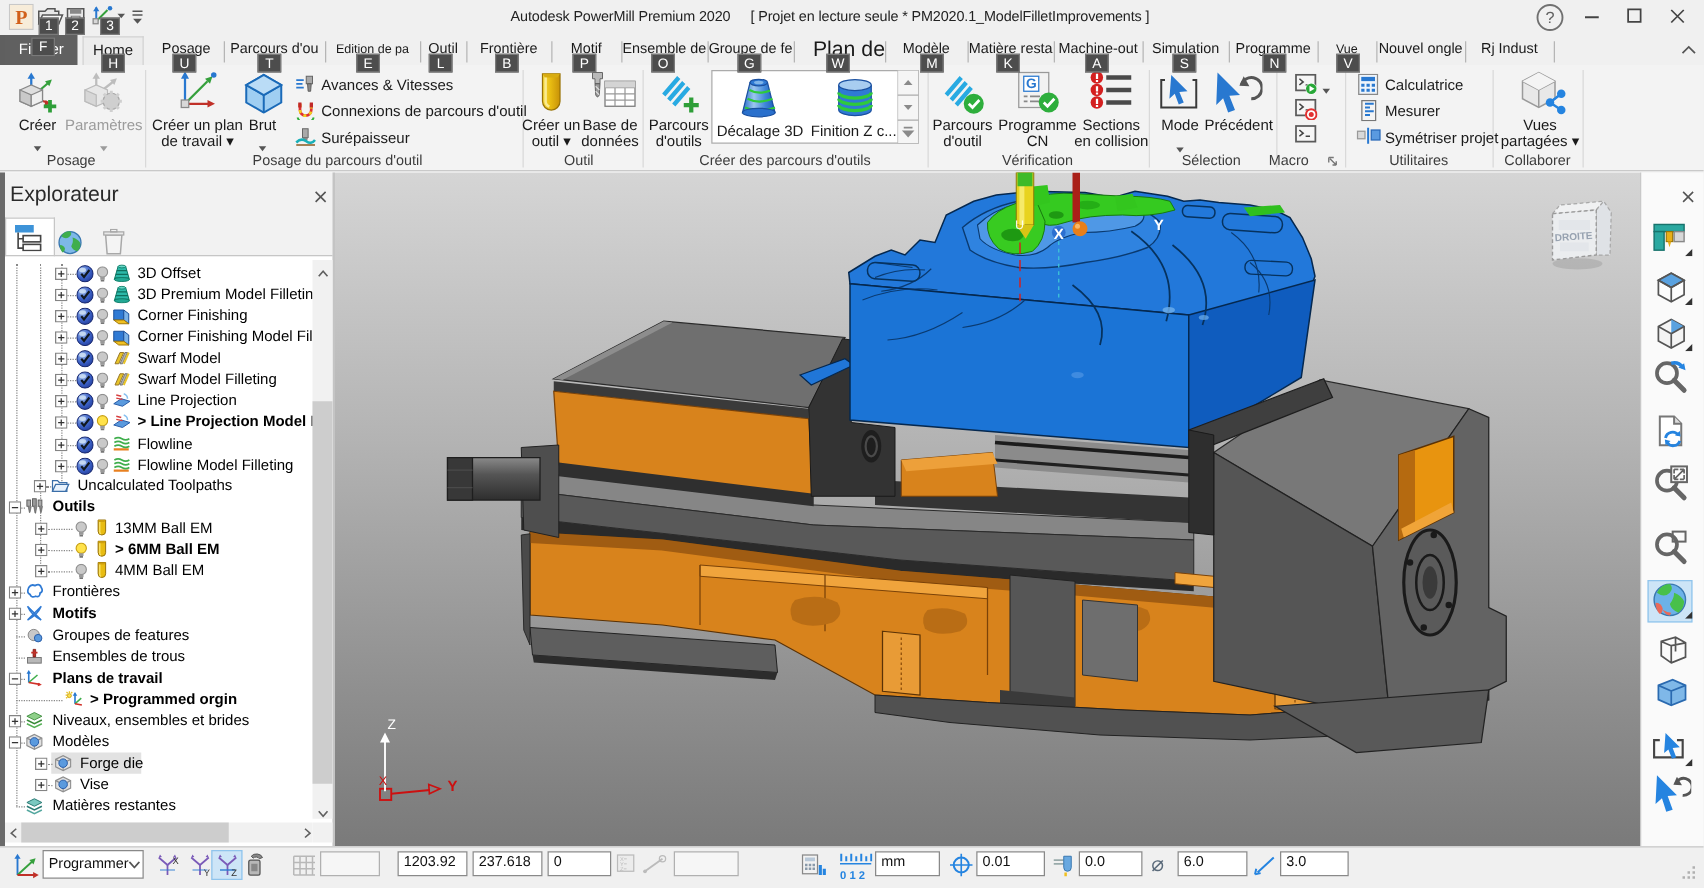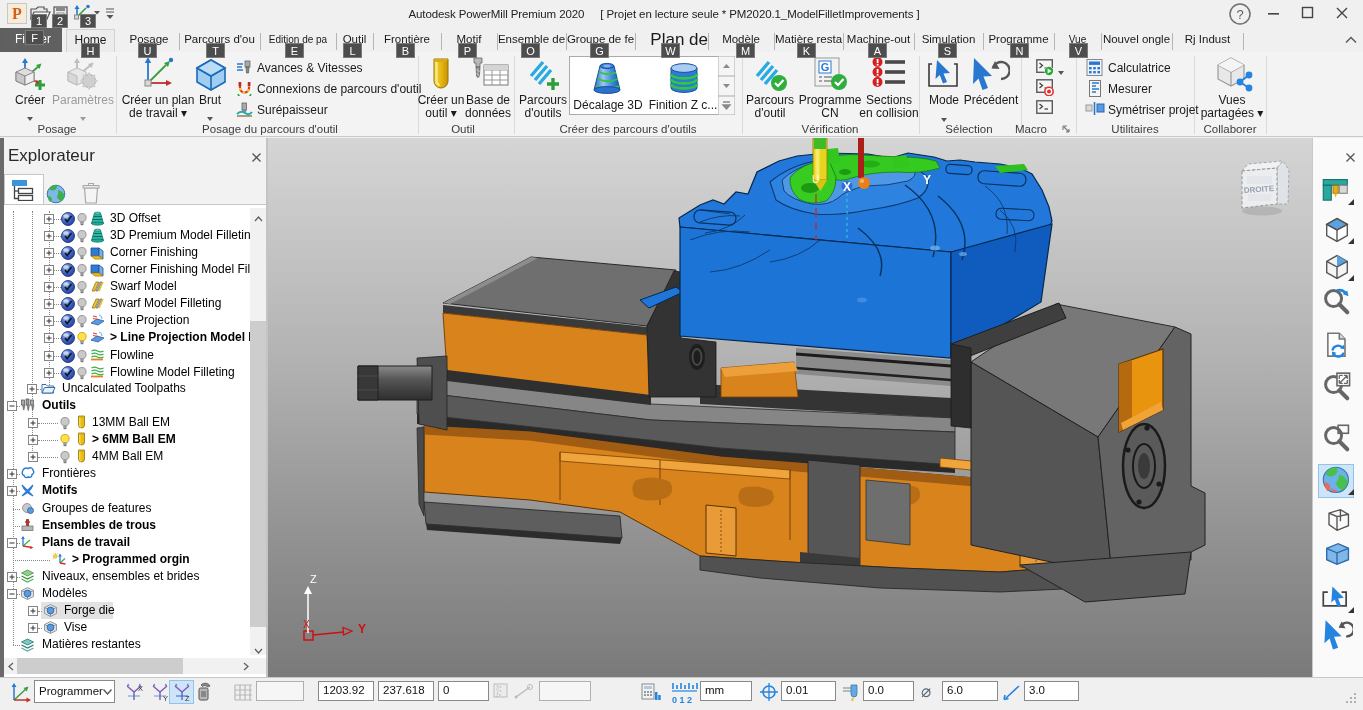--- a/index.html
+++ b/index.html
@@ -805,21 +805,21 @@
     <circle cx="7" cy="7" r="4.5" fill="#c8c8c8" stroke="#888" stroke-width="0.8"></circle>
 <circle cx="10.5" cy="9.5" r="3" fill="#5a9ade" stroke="#2a5da8" stroke-width="0.8"></circle>
   </svg>
 <div class="trow" style="left:42px;top:501px;font-weight:normal">Groupes de features</div>
 <div class="abs" style="left:13px;top:526px;width:7px;border-top:1px dotted #888"></div>
 <svg class="abs" style="left:20px;top:518px" width="15" height="15" viewBox="0 0 15 15">
     <rect x="2" y="8" width="11" height="4.5" fill="#b8b8b8" stroke="#777" stroke-width="0.8"></rect>
 <path d="M6.5 1.5 h2 v6 h-2 Z" fill="#c03028" stroke="#801a14" stroke-width="0.7"></path>
 <path d="M5 4 h5" stroke="#c03028" stroke-width="1.4"></path>
   </svg>
-<div class="trow" style="left:42px;top:518px;font-weight:bold">Ensembles de trous</div>
+<div class="trow" style="left:42px;top:518px;font-weight:normal">Ensembles de trous</div>
 <div class="abs" style="left:13px;top:543px;width:7px;border-top:1px dotted #888"></div>
 <svg class="abs" style="left:7px;top:538px" width="10" height="10" viewBox="0 0 10 10">
 <rect x="0.5" y="0.5" width="9" height="9" fill="#fdfdfd" stroke="#848484"></rect>
     <g stroke="#333" stroke-width="1">
       <path d="M2.5 5 h5"></path>
     </g>
   </svg>
 <svg class="abs" style="left:20px;top:535px" width="15" height="15" viewBox="0 0 15 15">
     <line x1="3" y1="11" x2="3" y2="2.5" stroke="#2878d0" stroke-width="1.3"></line>
     <path d="M3 1 l-1.8 3 h3.6 Z" fill="#2878d0"></path>

